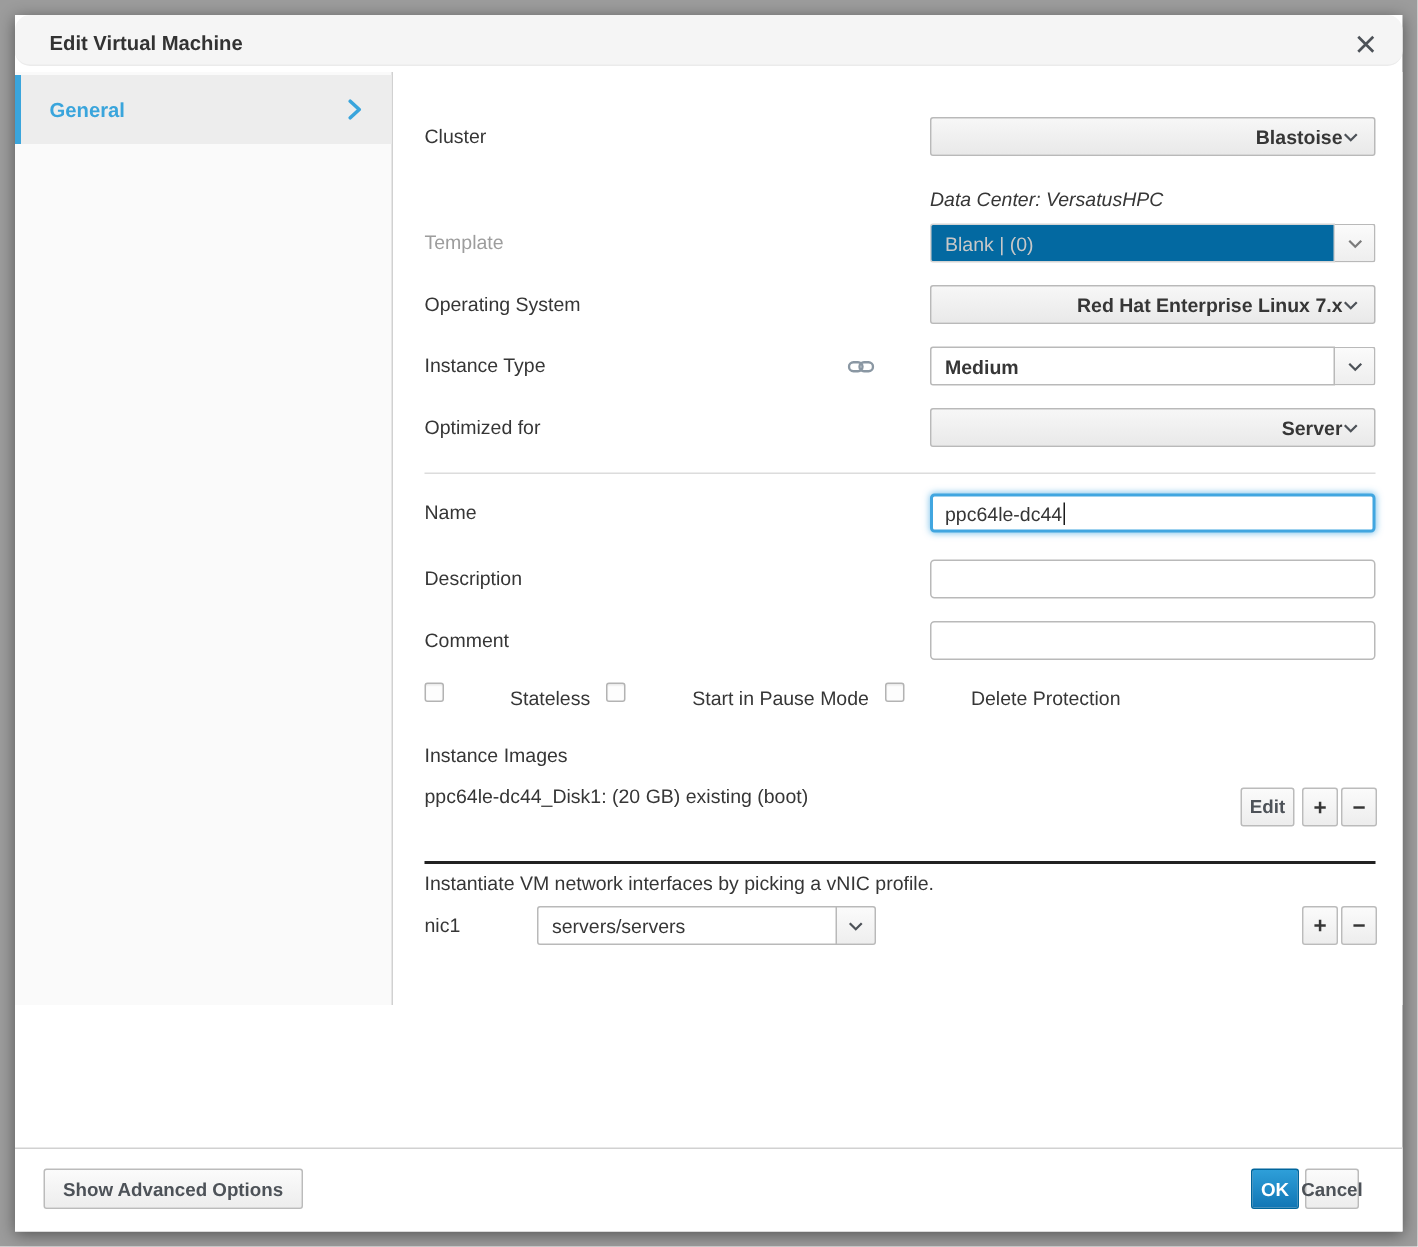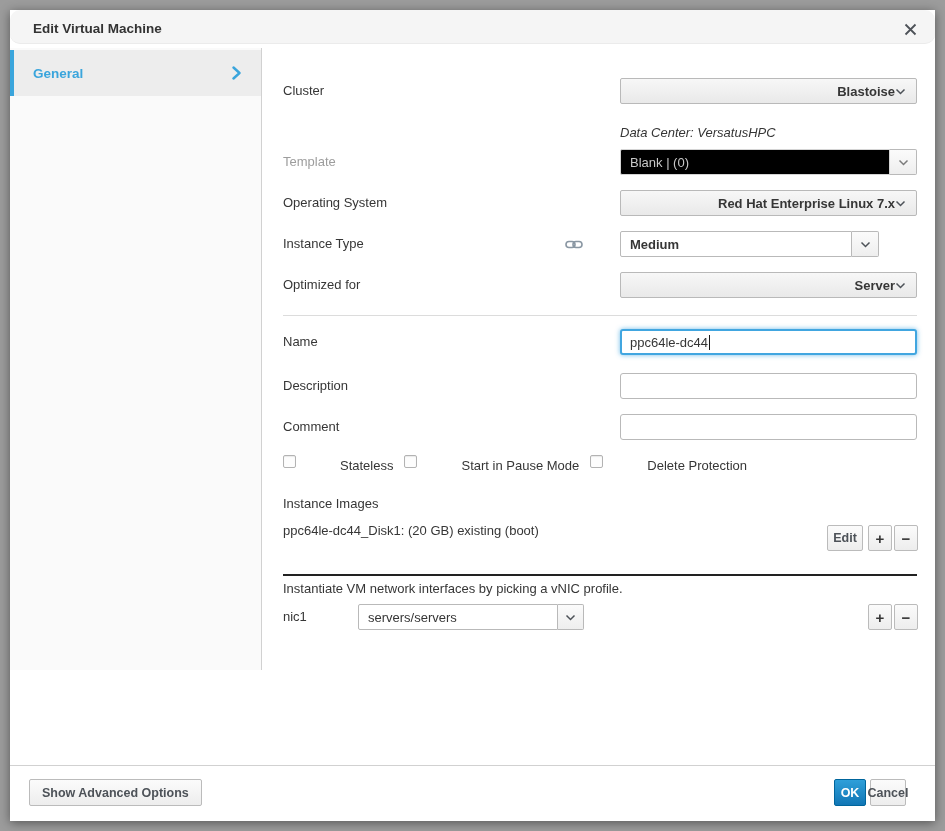--- a/index.html
+++ b/index.html
@@ -59,21 +59,21 @@
   .combo .cfield {
     height:26px; border:1px solid #b9b9b9; border-radius:2px 0 0 2px;
     background:#fff; display:flex; align-items:center; padding:0 9px;
   }
   .combo .cfield .val { font-weight:600; font-size:13px; }
   .combo .cbtn {
     width:27px; height:26px; border:1px solid #b9b9b9; border-left:none;
     border-radius:0 2px 2px 0; background:linear-gradient(#fbfbfb,#eee);
     display:flex; align-items:center; justify-content:center; cursor:pointer;
   }
-  .combo.disabled .cfield { background:#000000; border-color:#d4d4d4; }
+  .combo.disabled .cfield { background:#0369a1; border-color:#d4d4d4; }
   .combo.disabled .cfield .val { color:#c8c8c8; font-weight:400; }
   .note { position:absolute; left:358px; font-style:italic; font-size:13px; color:#363636; }
   
   .tinput {
     position:absolute; left:358px; width:297px; height:26px;
     border:1px solid #b9b9b9; border-radius:3px; background:#fff;
     display:flex; align-items:center; padding:0 9px; font-size:13px;
   }
   .tinput input {
     border:none; outline:none; width:100%; height:100%; background:transparent;
@@ -187,21 +187,21 @@
 
     <div class="row" style="top:183px;width:100%">
       <span class="flabel">Instance Type</span>
       <span style="position:absolute;left:303px;top:8px">
         <svg width="18" height="11" viewBox="0 0 18 11">
             <rect x="1" y="2.5" width="9" height="6" rx="3" stroke="#8a97a3" stroke-width="1.6" fill="none"></rect>
             <rect x="8" y="2.5" width="9" height="6" rx="3" stroke="#8a97a3" stroke-width="1.6" fill="none"></rect>
           </svg>
       </span>
       <div class="combo" style="left:358px">
-        <div class="cfield" style="width:232px">
+        <div class="cfield" style="width:270px">
           <span class="val">Medium</span>
         </div>
         <div class="cbtn">
           <span>
             <svg width="11" height="7" viewBox="0 0 11 7">
                 <path d="M1.5 1.5 L5.5 5.5 L9.5 1.5" stroke="#4d5258" stroke-width="1.5" fill="none"></path>
               </svg>
           </span>
         </div>
       </div>

